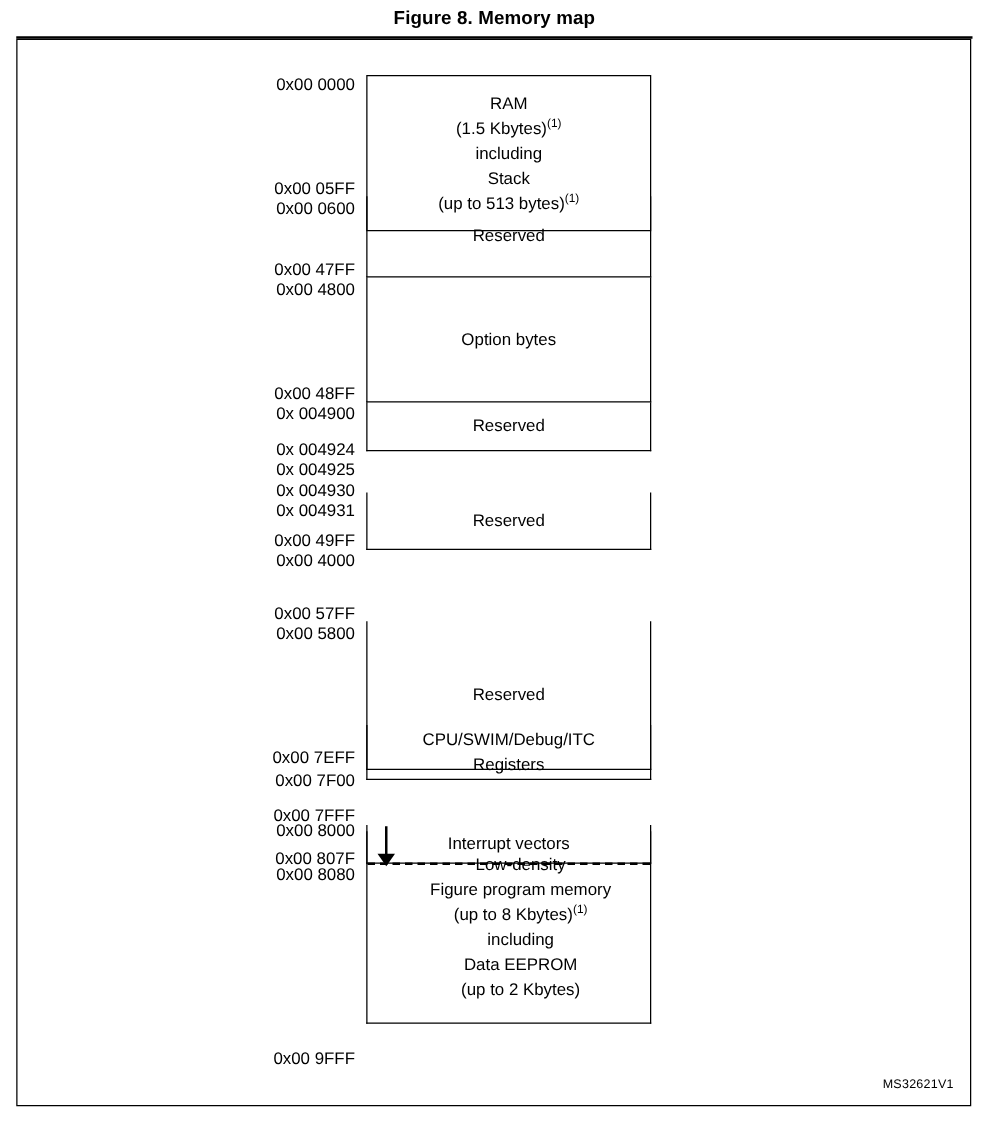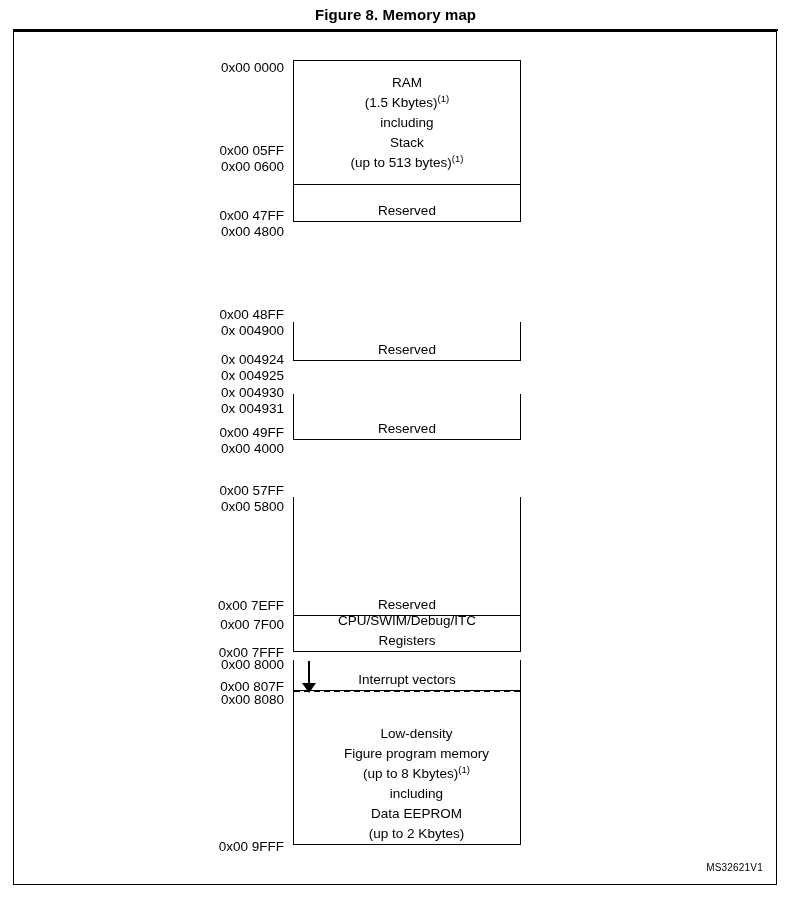--- a/index.html
+++ b/index.html
@@ -64,21 +64,21 @@
     box-sizing: border-box;
     border: 1px solid #000000;
     display: flex;
     align-items: center;
     justify-content: center;
     text-align: center;
     font-size: 13.5px;
     line-height: 20px;
   }
   
-  .mem-block.no-top { border-top: none; align-items: flex-end; }
+  .mem-block.no-top { border-top: none; }
 
   .mem-label {
     display: block;
     width: 100%;
     padding: 0 2px;
   }
   .sup {
     font-size: 9.5px;
     vertical-align: super;
     line-height: 0;
@@ -189,47 +189,50 @@
       <span>including</span><br>
       <span>Stack</span><br>
       <span>(up to 513 bytes)</span><span class="sup">(1)</span>
     </span>
   </div>
 
   <div class="mem-block no-top" style="top:157px; height:65px;">
     <span class="mem-label">Reserved</span>
   </div>
 
+  <div class="mem-block no-top" style="top:222px; height:100px;">
+    <span class="mem-label">Option bytes</span>
+  </div>
 
   <div class="mem-block no-top" style="top:322px; height:39px;">
     <span class="mem-label">Reserved</span>
   </div>
 
 
   <div class="mem-block no-top" style="top:394px; height:46px;">
     <span class="mem-label">Reserved</span>
   </div>
 
 
   <div class="mem-block no-top" style="top:497px; height:119px;">
     <span class="mem-label">Reserved</span>
   </div>
 
-  <div class="mem-block no-top" style="top:608px; height:44px;">
+  <div class="mem-block no-top" style="top:580px; height:44px;">
     <span class="mem-label">
       <span>CPU/SWIM/Debug/ITC</span><br>
       <span>Registers</span>
     </span>
   </div>
 
   <div class="mem-block no-top" style="top:660px; height:31px;">
     <span class="mem-label">Interrupt vectors</span>
   </div>
 
-  <div class="mem-block no-top" style="top:691px; height:154px;padding-left:19px;">
+  <div class="mem-block no-top" style="top:665px; height:154px;padding-left:19px;">
     <span class="mem-label">
       <span>Low-density</span><br>
       <span>Figure program memory</span><br>
       <span>(up to 8 Kbytes)</span><span class="sup">(1)</span><br>
       <span>including</span><br>
       <span>Data EEPROM</span><br>
       <span>(up to 2 Kbytes)</span>
     </span>
   </div>
 

